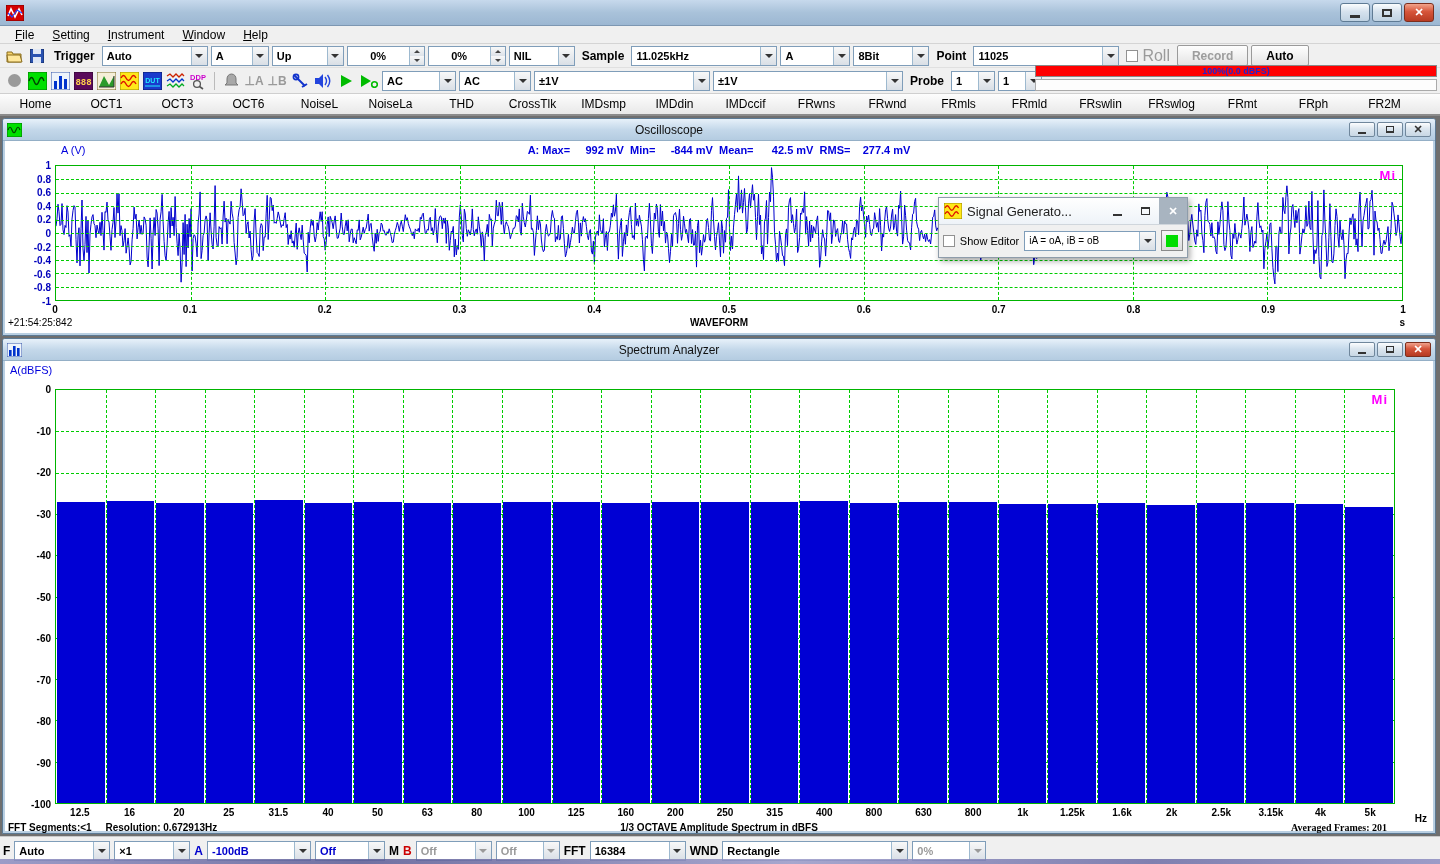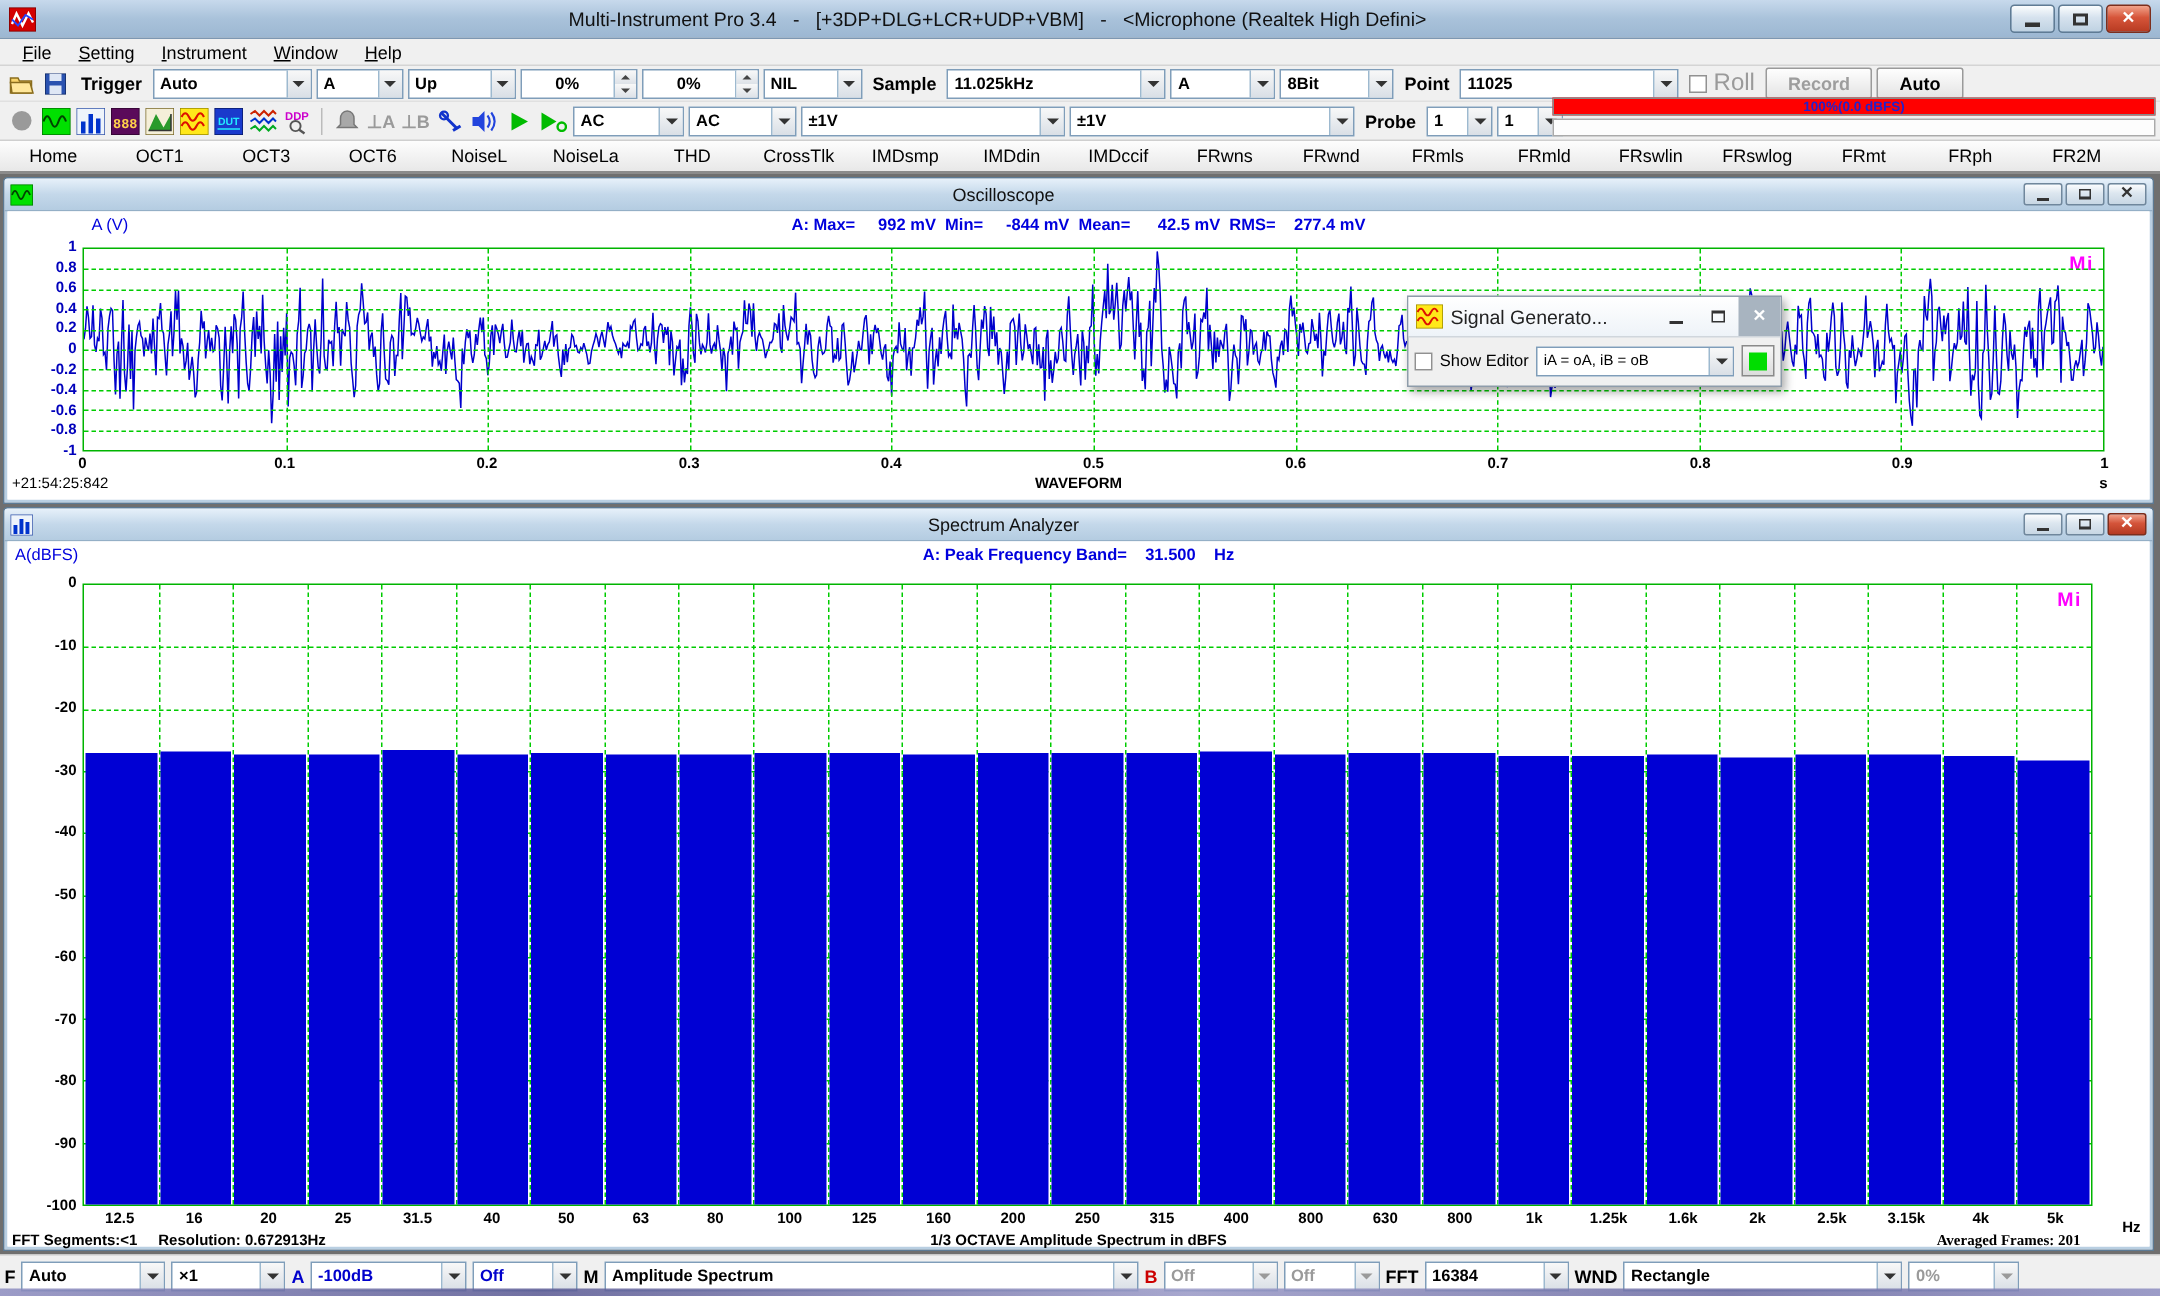--- a/index.html
+++ b/index.html
@@ -122,21 +122,20 @@
 <body>
 
 <div id="app">
 
   <div class="titlebar">
     <svg class="app-icon" viewBox="0 0 18 16">
       <rect x="0" y="0" width="18" height="16" fill="#d40000" stroke="#7a0000"></rect>
       <polyline points="2,11 5,4 9,12 13,4 16,10" fill="none" stroke="#ffffff" stroke-width="1.6"></polyline>
       <polyline points="2,8 6,12 11,5 16,8" fill="none" stroke="#2244ff" stroke-width="1.2"></polyline>
     </svg>
-    <div class="title" style="white-space: pre;">Multi-Instrument Pro 3.4   -   [+3DP+DLG+LCR+UDP+VBM]   -   &lt;Microphone (Realtek High Defini&gt;</div>
     <div class="cap-btns">
       <div class="cap">
           <span class="glyph-min"></span>
         </div>
       <div class="cap">
           <span class="glyph-max"></span>
         </div>
       <div class="cap close">
           <span class="glyph-x">✕</span>
         </div>
@@ -501,21 +500,20 @@
           <span class="wbtn">
               <span class="glyph-max"></span>
             </span>
           <span class="wbtn close-red">
               <span class="glyph-x">✕</span>
             </span>
         </span>
       </div>
       <div class="win-client">
         <span class="chan-label" style="left: 5px; top: 3px; white-space: pre;">A(dBFS)</span>
-        <span class="stats-line" style="top: 3px; white-space: pre;">A: Peak Frequency Band=    31.500    Hz</span>
         <div class="plot" id="spec-plot" style="left:50px;top:28px;width:1340px;height:415px;">
           <span class="mi-logo" style="right: 6px; top: 2px; white-space: pre;">Mi</span>
         <div class="gridline-h" style="top: 10%; border-top-color: rgb(0, 204, 0);"></div>
             <div class="gridline-h" style="top: 20%; border-top-color: rgb(0, 204, 0);"></div>
             <div class="gridline-h" style="top: 30%; border-top-color: rgb(0, 204, 0);"></div>
             <div class="gridline-h" style="top: 40%; border-top-color: rgb(0, 204, 0);"></div>
             <div class="gridline-h" style="top: 50%; border-top-color: rgb(0, 204, 0);"></div>
             <div class="gridline-h" style="top: 60%; border-top-color: rgb(0, 204, 0);"></div>
             <div class="gridline-h" style="top: 70%; border-top-color: rgb(0, 204, 0);"></div>
             <div class="gridline-h" style="top: 80%; border-top-color: rgb(0, 204, 0);"></div>
@@ -681,26 +679,20 @@
           <span class="tri-down"></span>
         </span>
       </div>
     <div class="combo bluetext" style="width:70px">
         <span class="combo-val" style="white-space: pre;">Off</span>
         <span class="combo-arrow">
           <span class="tri-down"></span>
         </span>
       </div>
     <span class="bb-label" style="white-space: pre;">M</span>
-    <div class="combo" style="width:356px">
-        <span class="combo-val" style="white-space: pre;">Amplitude Spectrum</span>
-        <span class="combo-arrow">
-          <span class="tri-down"></span>
-        </span>
-      </div>
     <span class="bb-label red" style="white-space: pre;">B</span>
     <div class="combo disabled" style="width:76px">
         <span class="combo-val" style="white-space: pre;">Off</span>
         <span class="combo-arrow">
           <span class="tri-down"></span>
         </span>
       </div>
     <div class="combo disabled" style="width:64px">
         <span class="combo-val" style="white-space: pre;">Off</span>
         <span class="combo-arrow">

